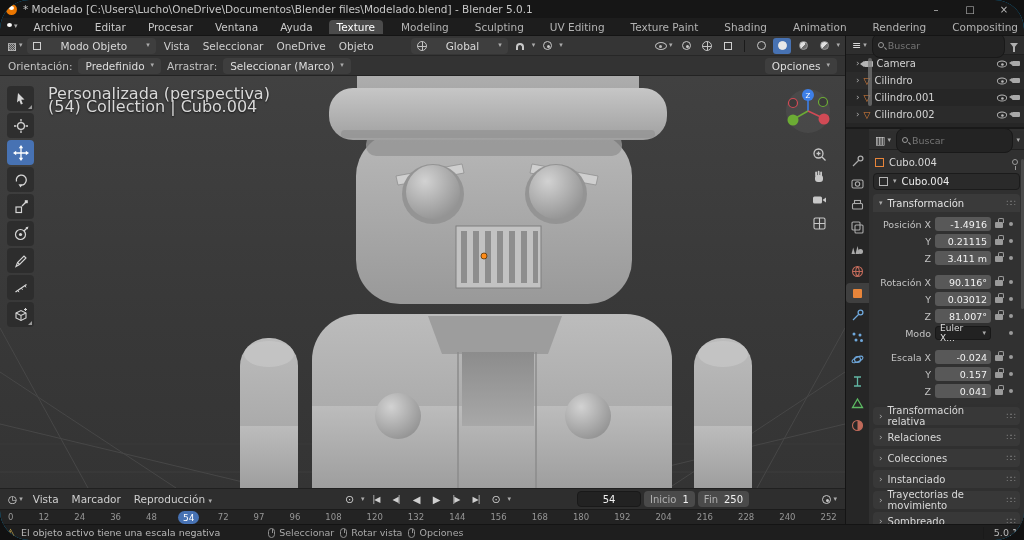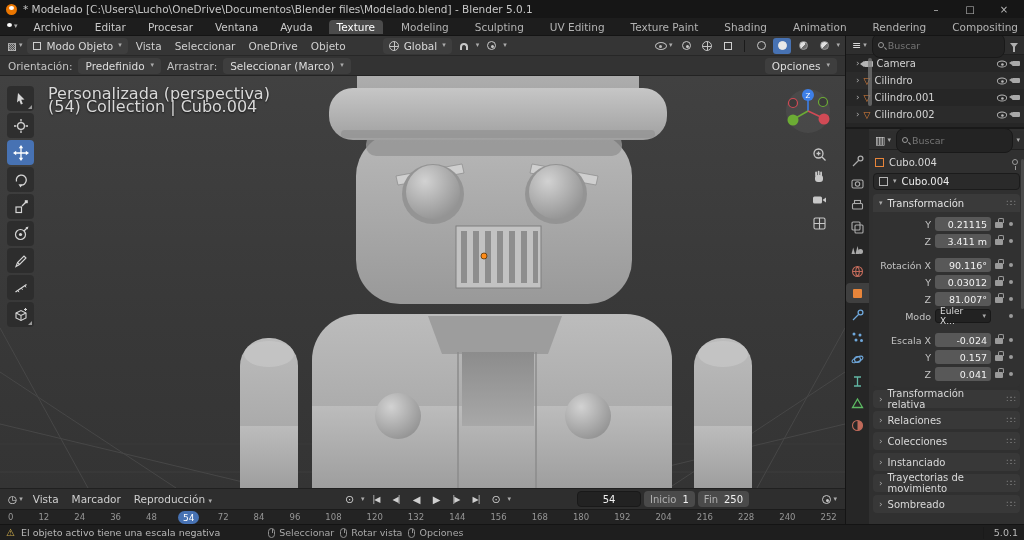--- a/index.html
+++ b/index.html
@@ -1,20 +1,20 @@
 <!DOCTYPE html>
 <html><head>
 <meta charset="utf-8">
 <style>
   * { margin:0; padding:0; box-sizing:border-box; }
   html,body { background:#111; }
   #window {
     position:relative; width:1024px; height:540px; overflow:hidden;
     background:#0ea5e9; font-family:"DejaVu Sans","Liberation Sans",sans-serif;
-    font-size:11px; color:#d8d8d8; cursor:default; user-select:none;
+    font-size:11px; color:#d8d8d8; cursor:default; user-select:none;border-radius:29px;
   }
   .grow { flex:1; }
   .caret { font-size:7px; color:#ababab; line-height:1; }
   .divider-v { width:1px; height:12px; background:#1a1a1a; margin:0 4px; }
 
   
   #titlebar { position:absolute; top:0; left:0; width:1024px; height:18px;
     background:#161616; display:flex; align-items:center; padding:0 6px; gap:6px;
     font-size:10.5px; color:#c7c7c7; }
   .blender-logo { width:11px; height:11px; border-radius:50%; background:#ea7600; position:relative; }
@@ -38,21 +38,21 @@
   .i-scene::after { content:""; position:absolute; right:0; top:1px; width:5px; height:5px;
     border-radius:50%; background:#8f8f8f; }
   .i-pages { width:9px; height:9px; position:relative; }
   .i-pages::before { content:""; position:absolute; left:0; top:0; width:6px; height:7px; border:1px solid #9f9f9f; }
   .i-pages::after { content:""; position:absolute; left:3px; top:2px; width:6px; height:7px; border:1px solid #9f9f9f; background:#1d1d1d; }
 
   
   #left-col { position:absolute; top:36px; left:0; width:845px; height:488px; }
   #tool-header { height:20px; background:#353535; border-bottom:1px solid #272727;
     display:flex; align-items:center; padding:0 5px; gap:3px; font-size:10.5px; }
-  .btn-field { display:flex; align-items:center; gap:5px; background:#3e3e3e;
+  .btn-field { display:flex; align-items:center; gap:19px; background:#3e3e3e;
     border-radius:4px; padding:0 6px; height:16px;text-align:right; }
   .hdr-menu { padding:0 5px; color:#cfcfcf; }
   .icon-btn { height:16px; min-width:18px; display:flex; align-items:center; justify-content:center;
     gap:2px; border-radius:3px; padding:0 2px; }
   .icon-btn.active { background:#4772b3; }
   .i-cube-sm { width:8px; height:8px; border:1px solid #cfcfcf; transform:rotate(0deg); position:relative; }
   .i-globe { width:10px; height:10px; border:1px solid #c3c3c3; border-radius:50%; position:relative; }
   .i-globe::before { content:""; position:absolute; left:4px; top:0; width:1px; height:8px; background:#c3c3c3; }
   .i-globe::after { content:""; position:absolute; left:0; top:4px; width:8px; height:1px; background:#c3c3c3; }
   .i-magnet { width:8px; height:7px; border:2px solid #c8c8c8; border-top:none; border-radius:0 0 5px 5px;
@@ -542,21 +542,21 @@
     </div>
 
     <div id="ruler">
       <span>0</span>
       <span>12</span>
       <span>24</span>
       <span>36</span>
       <span>48</span>
       <span>60</span>
       <span>72</span>
-      <span>84</span>
+      <span>97</span>
       <span>96</span>
       <span>108</span>
       <span>120</span>
       <span>132</span>
       <span>144</span>
       <span>156</span>
       <span>168</span>
       <span>180</span>
       <span>192</span>
       <span>204</span>
@@ -730,20 +730,26 @@
           <span>Cubo.004</span>
         </div>
 
         <div class="panel-header">
           <span class="caret">▾</span>
           <span>Transformación</span>
           <span class="drag-dots">∷∷</span>
         </div>
 
         <div style="background:#313131;border-radius:0 0 4px 4px;padding:3px 0 4px 0;">
+          <div class="t-row">
+            <span class="t-label">Posición X</span>
+            <span class="t-value">-1.4916</span>
+            <span class="lock"></span>
+            <span class="anim-dot"></span>
+          </div>
           <div class="t-row">
             <span class="t-label">Y</span>
             <span class="t-value">0.21115</span>
             <span class="lock"></span>
             <span class="anim-dot"></span>
           </div>
           <div class="t-row">
             <span class="t-label">Z</span>
             <span class="t-value">3.411 m</span>
             <span class="lock"></span>

